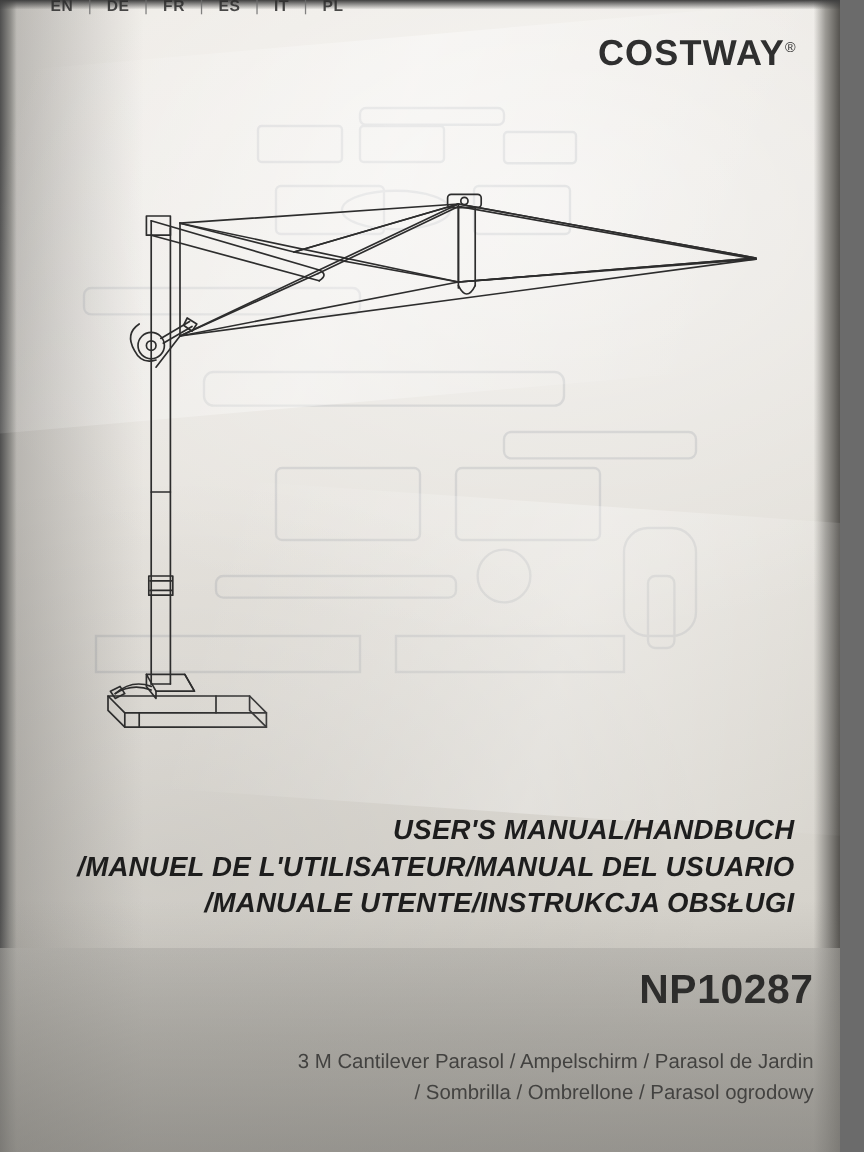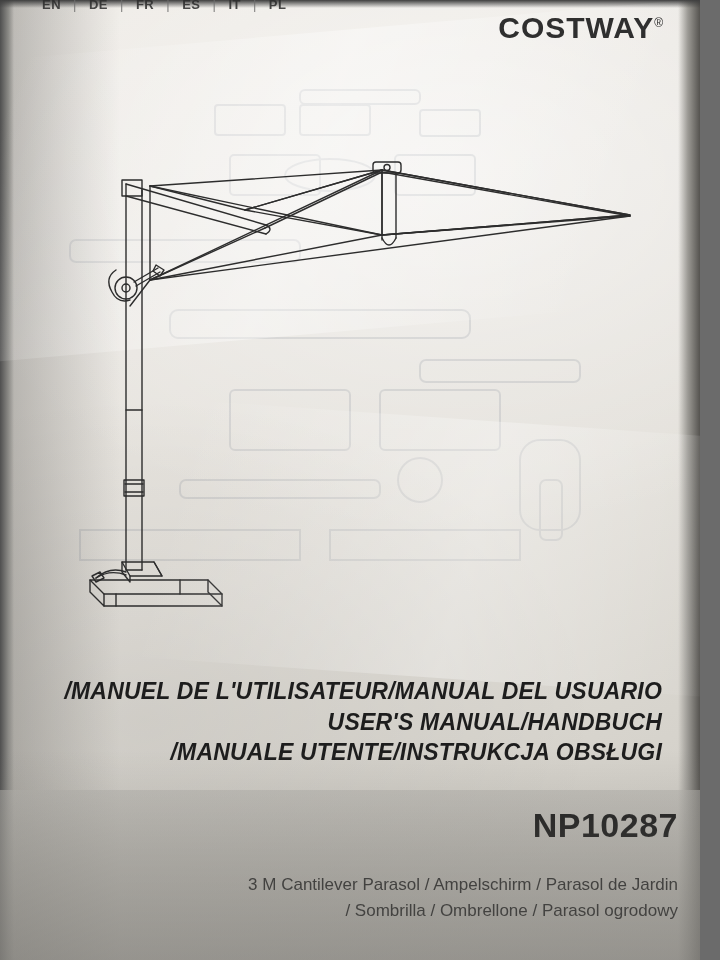--- a/index.html
+++ b/index.html
@@ -99,21 +99,21 @@
   }
   .lang-bar .sep {
     color: #6d6d6d;
     font-weight: 400;
   }
 
   
   .brand {
     position: absolute;
     right: 36px;
-    top: 11px;
+    top: 28px;
     font-size: 30px;
     font-weight: 700;
     letter-spacing: 1px;
     color: #2f2f2f;
     font-family: "Liberation Sans", sans-serif;
   }
   .brand .reg {
     font-size: 12px;
     vertical-align: super;
     font-weight: 400;
@@ -305,22 +305,22 @@
       <path d="M62 466 L70 462 L74 468 L66 472 Z"></path>
 
       <path d="M86 484 L86 496"></path>
       <path d="M150 470 L150 484"></path>
     </g>
   </svg>
 
   <div class="glare-b"></div>
 
   <div class="titles">
+    <div class="line">USER'S MANUAL/HANDBUCH</div>
     <div class="line">/MANUEL DE L'UTILISATEUR/MANUAL DEL USUARIO</div>
-    <div class="line">USER'S MANUAL/HANDBUCH</div>
     <div class="line">/MANUALE UTENTE/INSTRUKCJA OBSŁUGI</div>
   </div>
 
   <div class="model-band"></div>
   <div class="model-no">NP10287</div>
   <div class="subtitle">
     <div>3 M Cantilever Parasol / Ampelschirm / Parasol de Jardin</div>
     <div>/ Sombrilla / Ombrellone / Parasol ogrodowy</div>
   </div>
 

